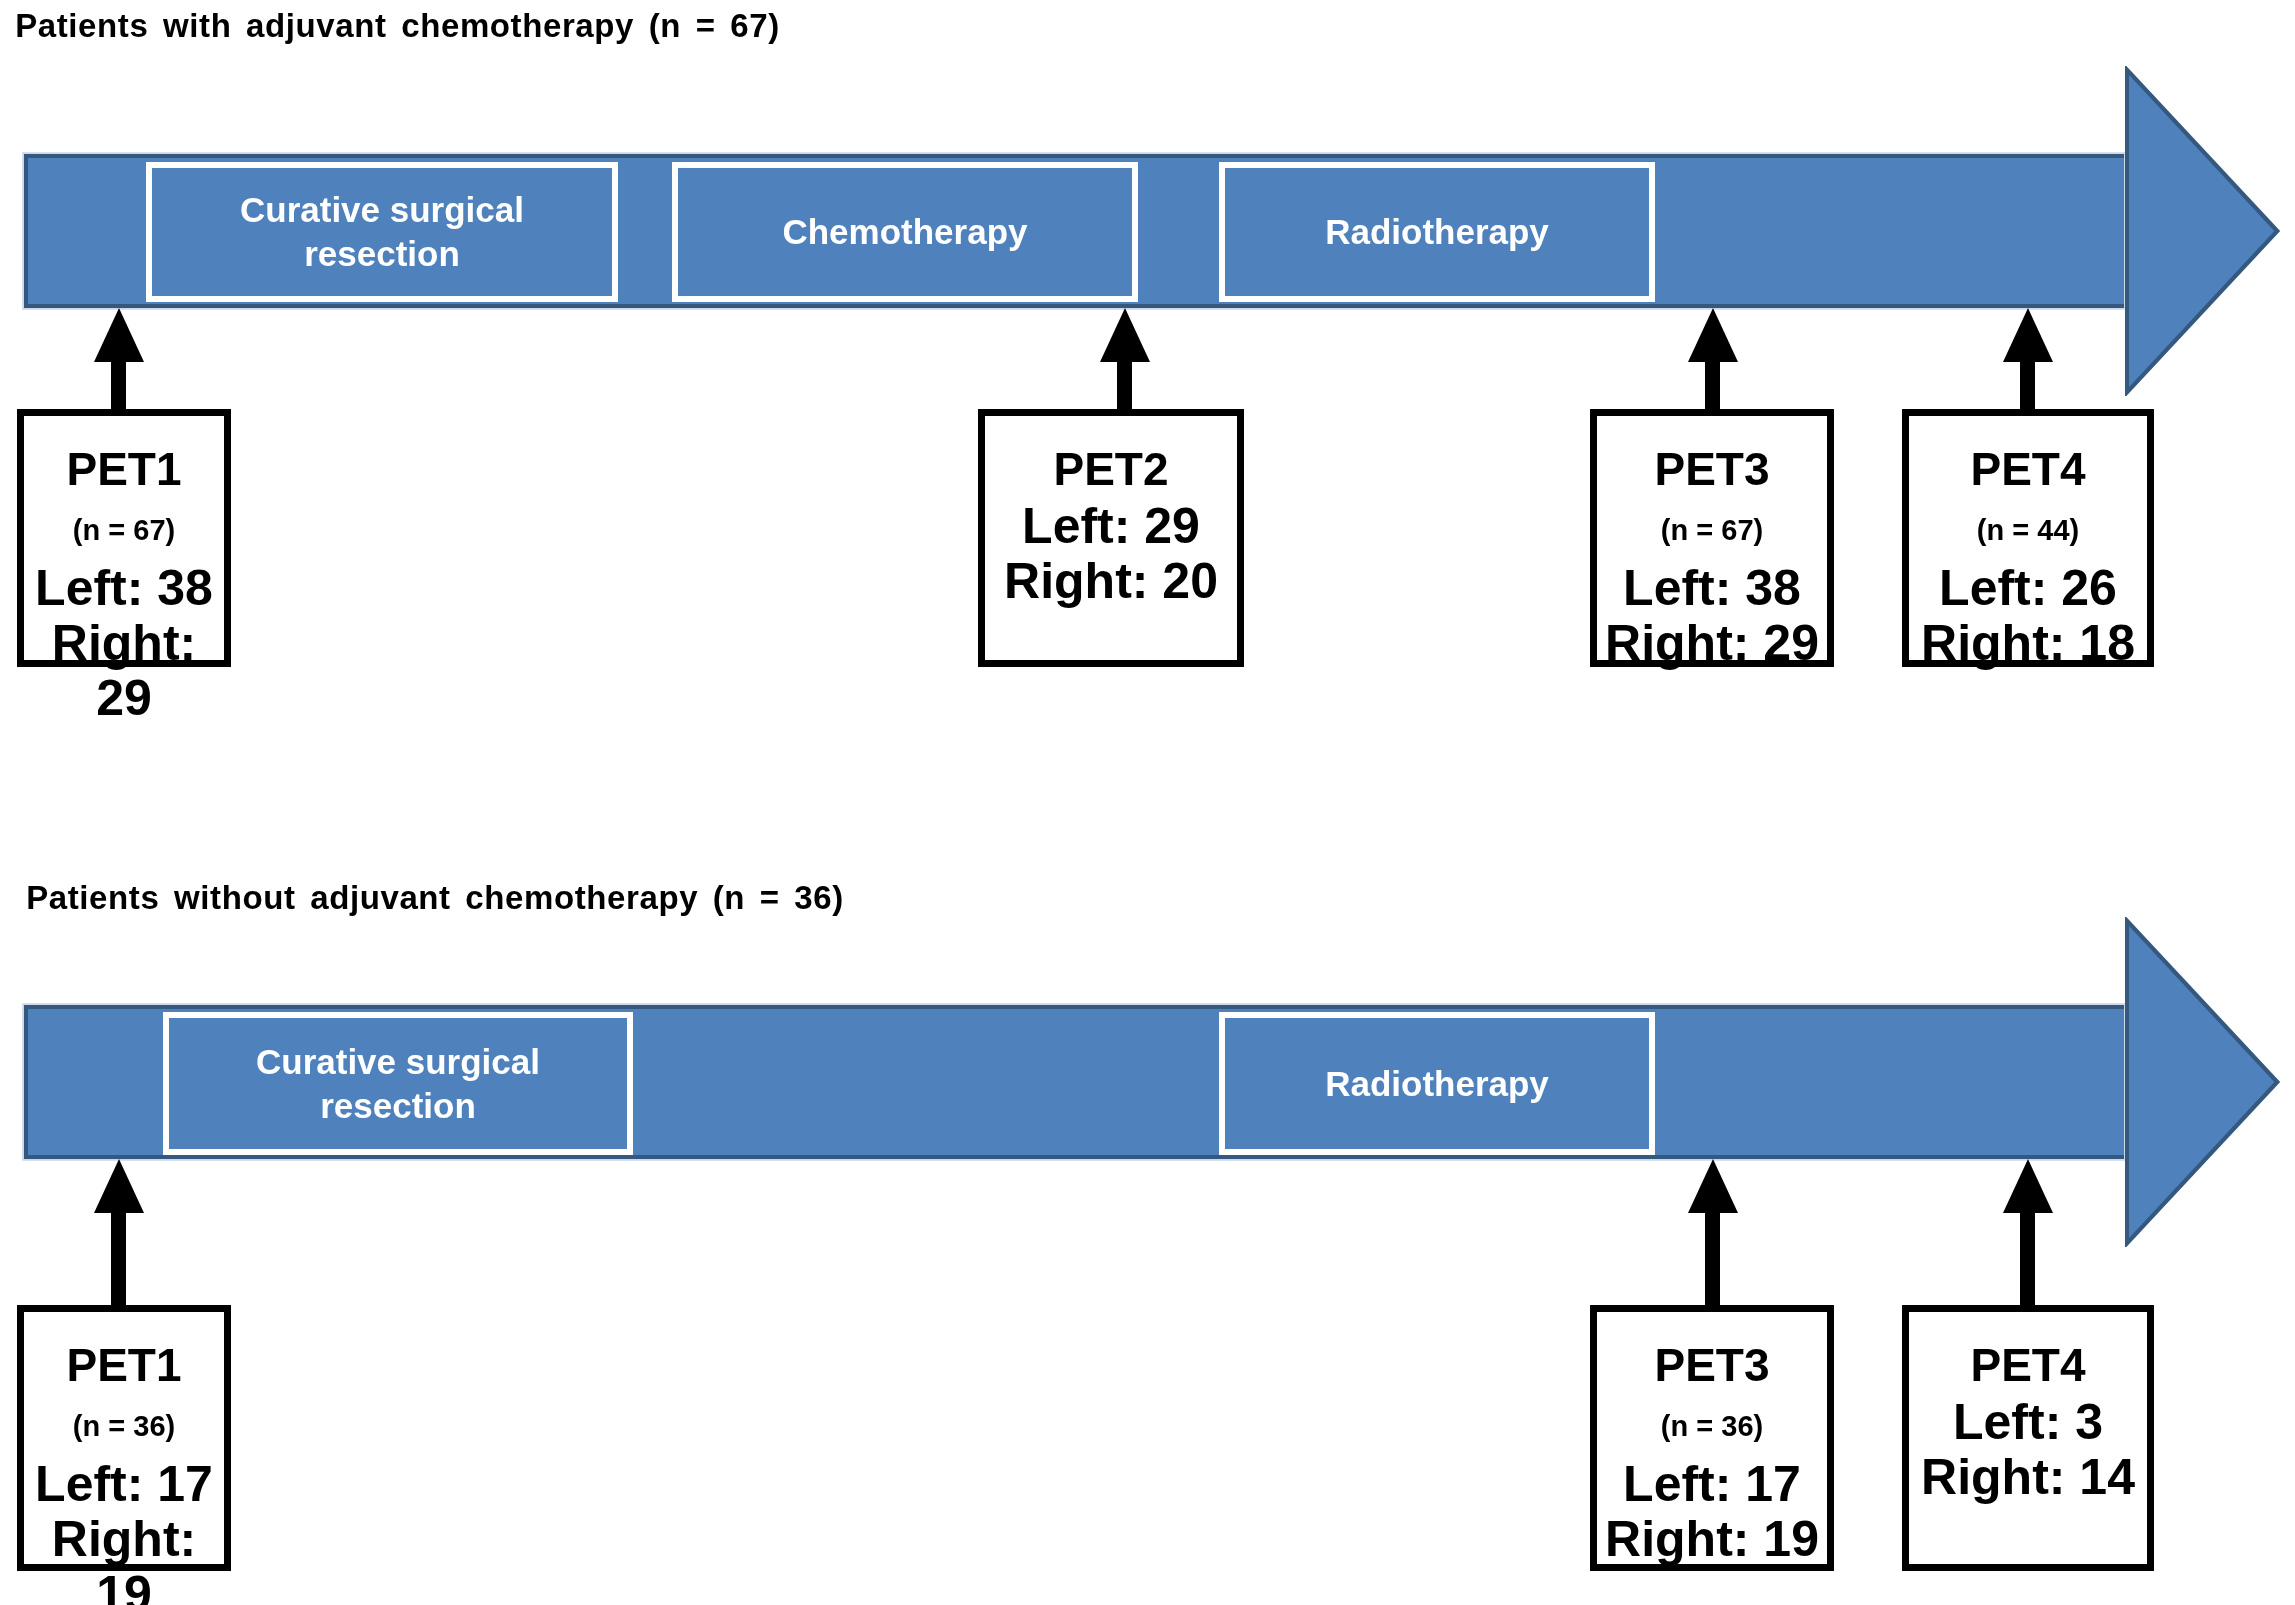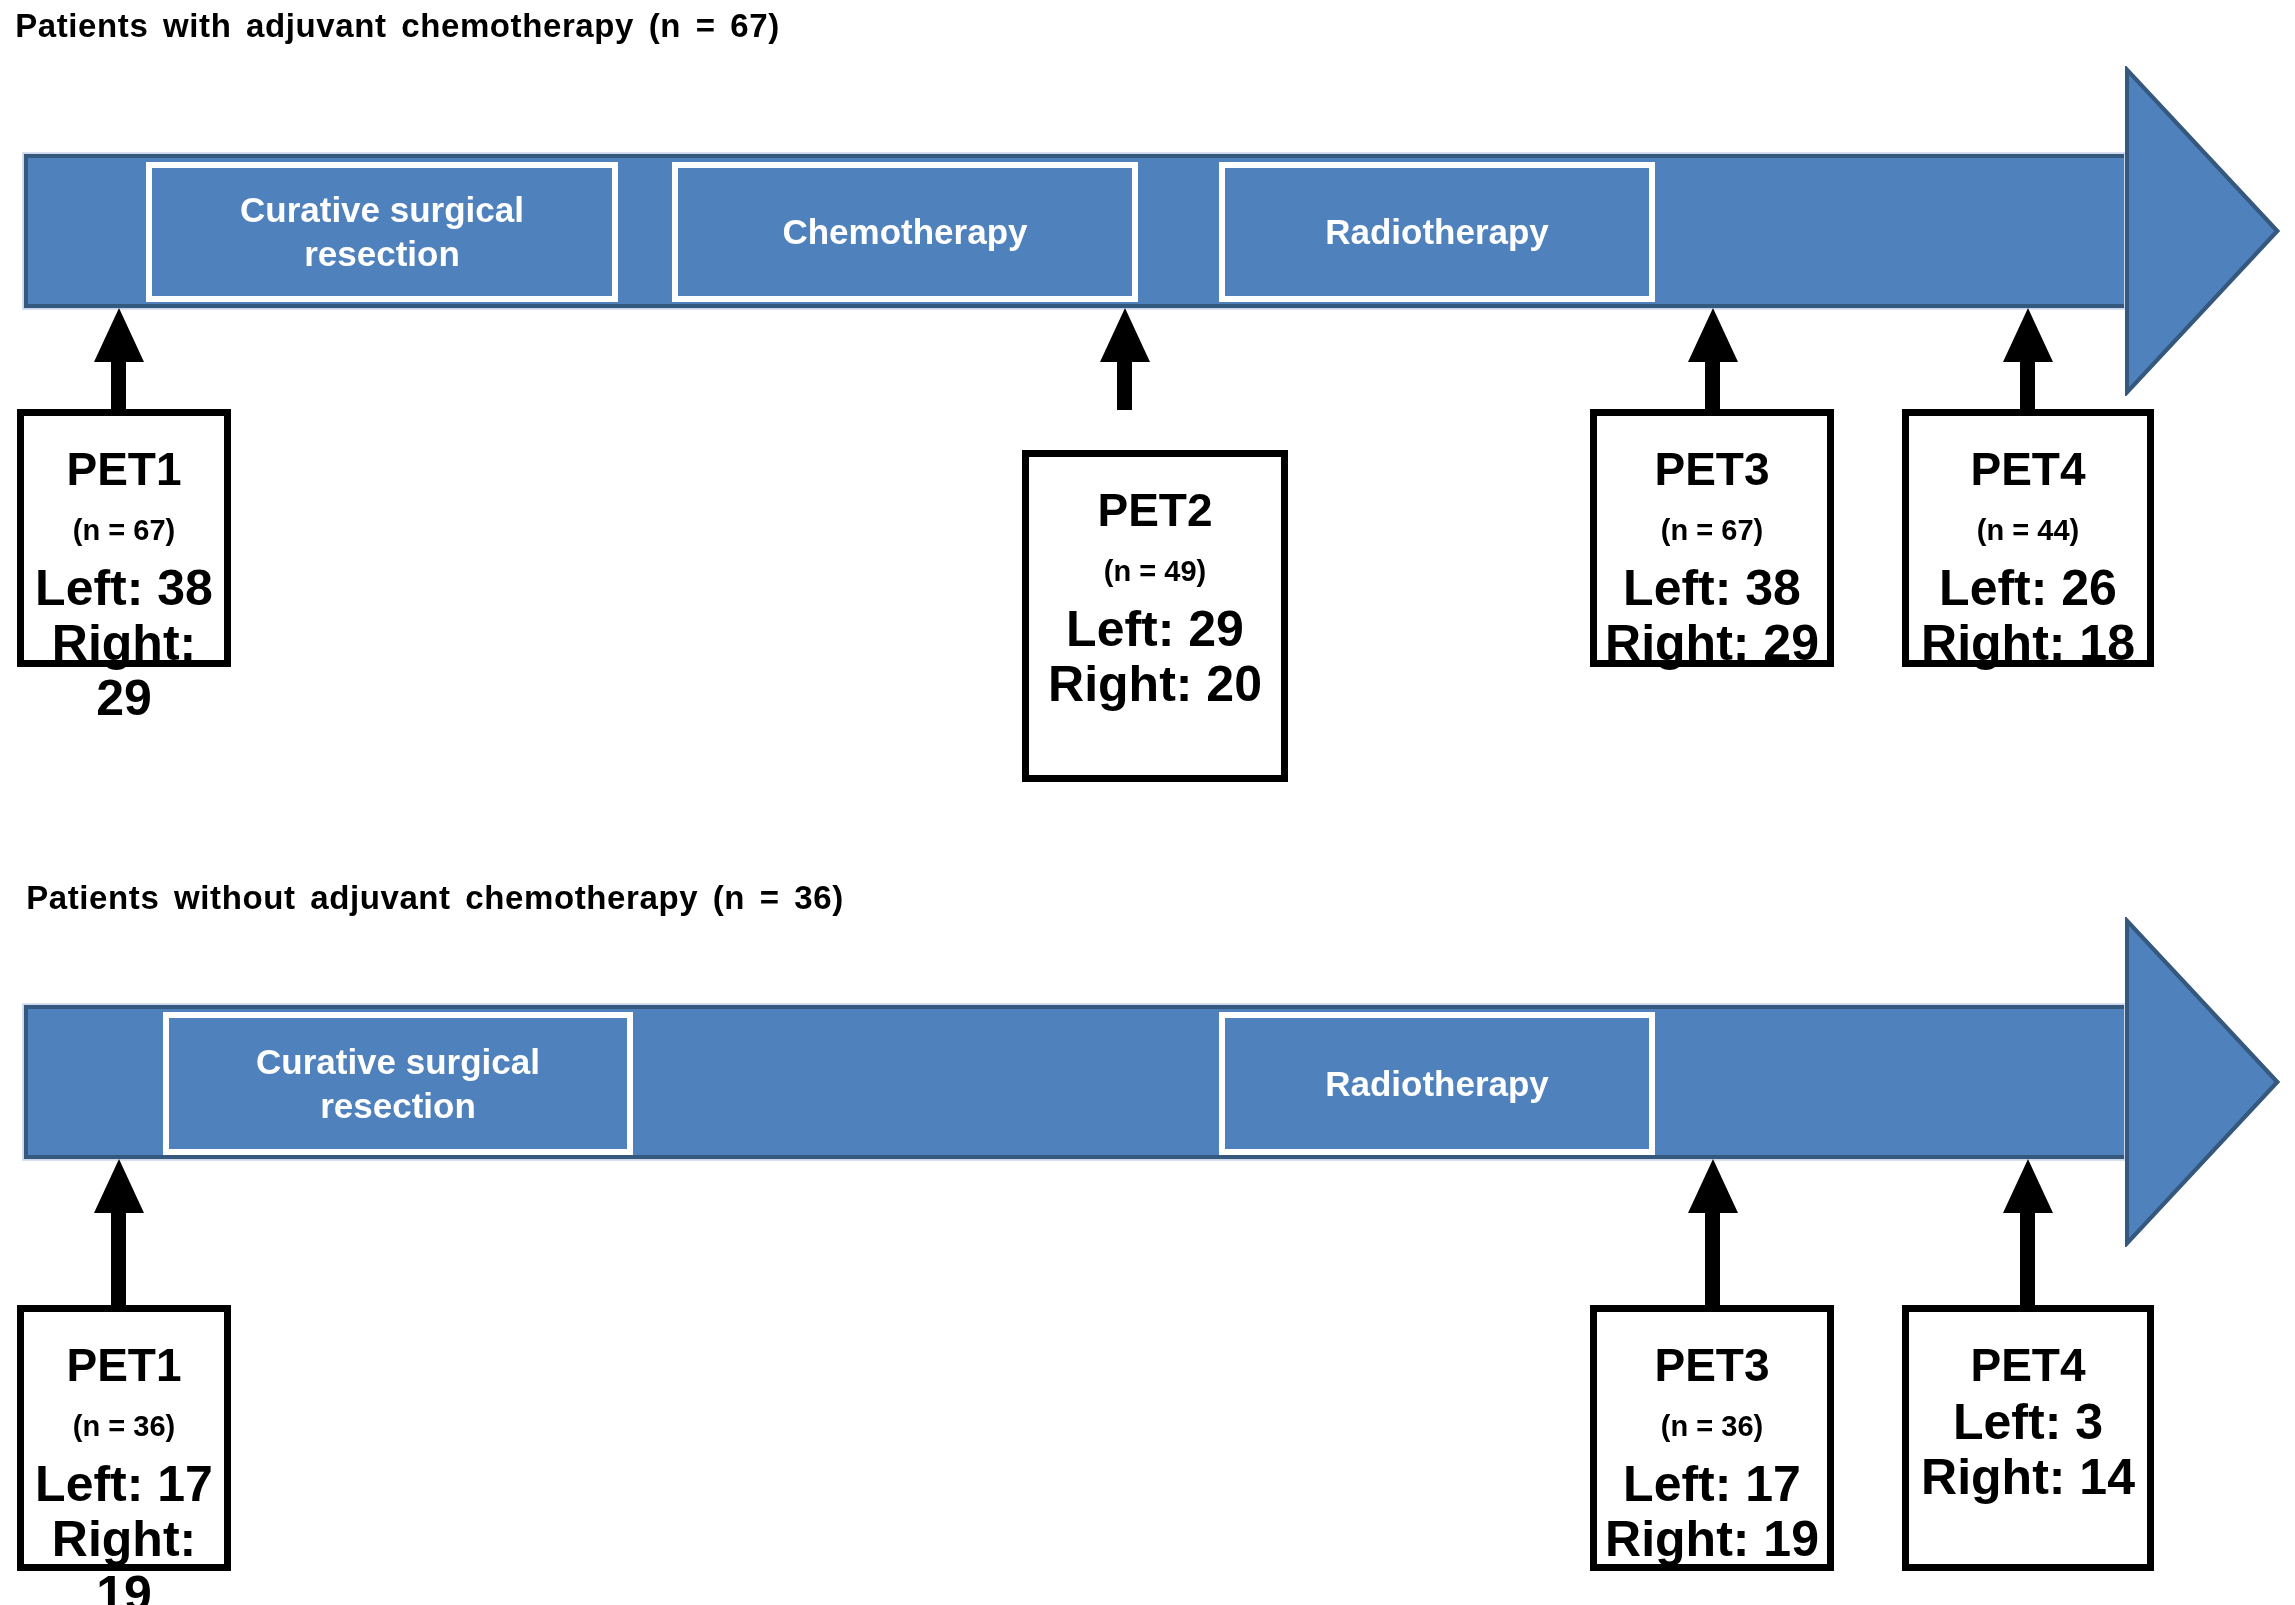--- a/index.html
+++ b/index.html
@@ -83,23 +83,22 @@
       <div class="head"></div>
       <div class="shaft"></div>
     </div>
 
     <div class="pet-box" style="left:17px;top:409px;width:214px;height:258px;">
       <div class="pet-name">PET1</div>
       <div class="pet-n">(n = 67)</div>
       <div class="pet-side">Left: 38</div>
       <div class="pet-side">Right: 29</div>
     </div>
-    <div class="pet-box" style="left:1022px;top:409px;width:266px;height:332px;margin-top:41px;">
+    <div class="pet-box" style="left:978px;top:409px;width:266px;height:258px;">
       <div class="pet-name">PET2</div>
-      <div class="pet-n">(n = 49)</div>
       <div class="pet-side">Left: 29</div>
       <div class="pet-side">Right: 20</div>
     </div>
     <div class="pet-box" style="left:1590px;top:409px;width:244px;height:258px;">
       <div class="pet-name">PET3</div>
       <div class="pet-n">(n = 67)</div>
       <div class="pet-side">Left: 38</div>
       <div class="pet-side">Right: 29</div>
     </div>
     <div class="pet-box" style="left:1902px;top:409px;width:252px;height:258px;">

